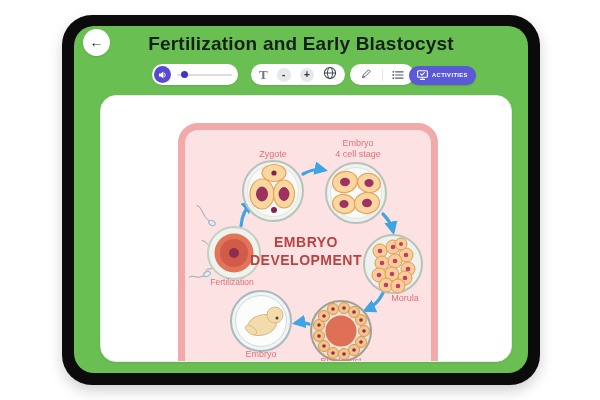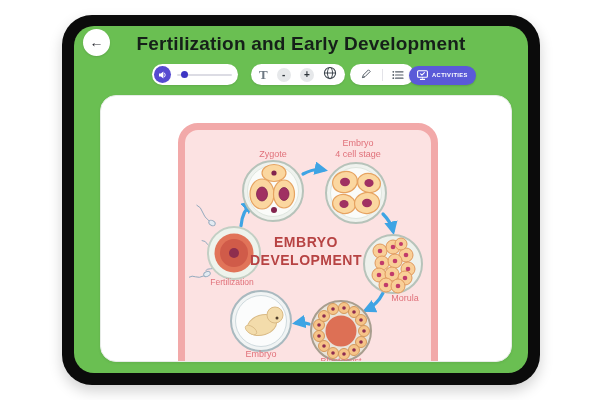--- a/index.html
+++ b/index.html
@@ -41,21 +41,21 @@
 </style>
 </head>
 <body>
 
 <div class="page">
   <div class="tablet">
     <div class="screen">
 
       <button class="back-btn"><span>←</span></button>
 
-      <div class="title">Fertilization and Early Development</div>
+      <div class="title">Fertilization and Early Blastocyst</div>
 
       <div class="toolbar">
 
         <div class="pill volume-pill">
           <span class="vol-circle">
             <svg width="10" height="10" viewBox="0 0 10 10">
               <path d="M1,3.6 h1.9 L5.4,1.5 v7 L2.9,6.4 H1 z" fill="#ffffff"></path>
               <path d="M6.6,3.1 q1.6,1.9 0,3.8" stroke="#ffffff" stroke-width="0.9" fill="none" stroke-linecap="round"></path>
             </svg>
           </span>

